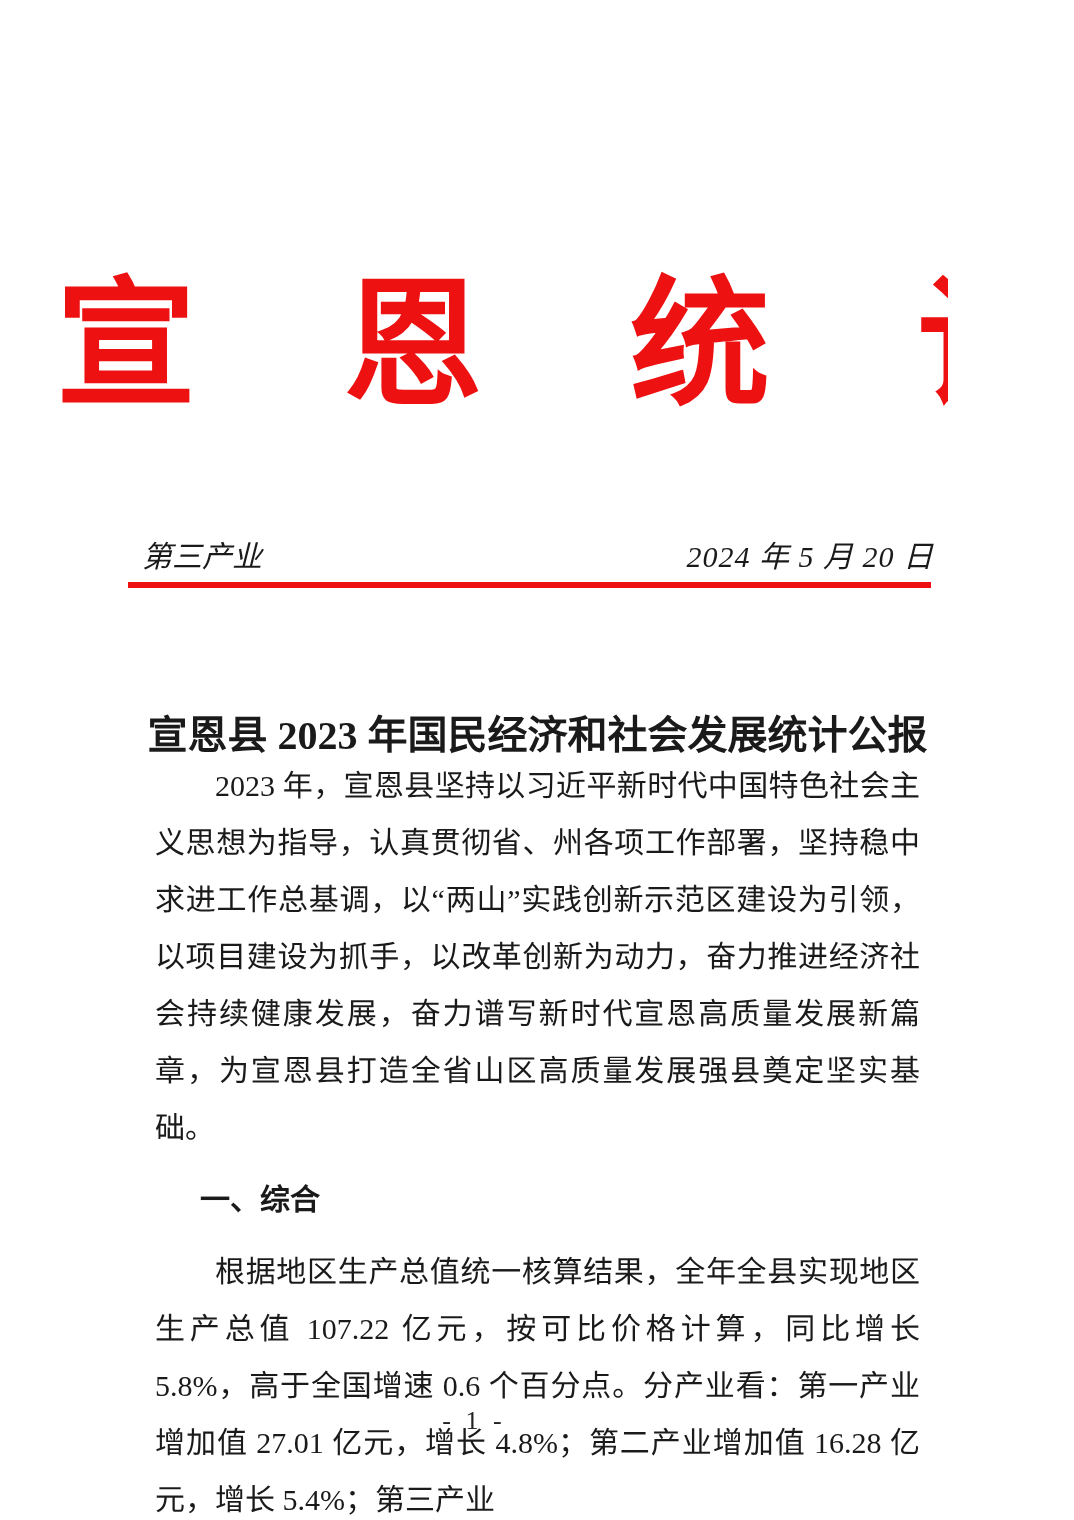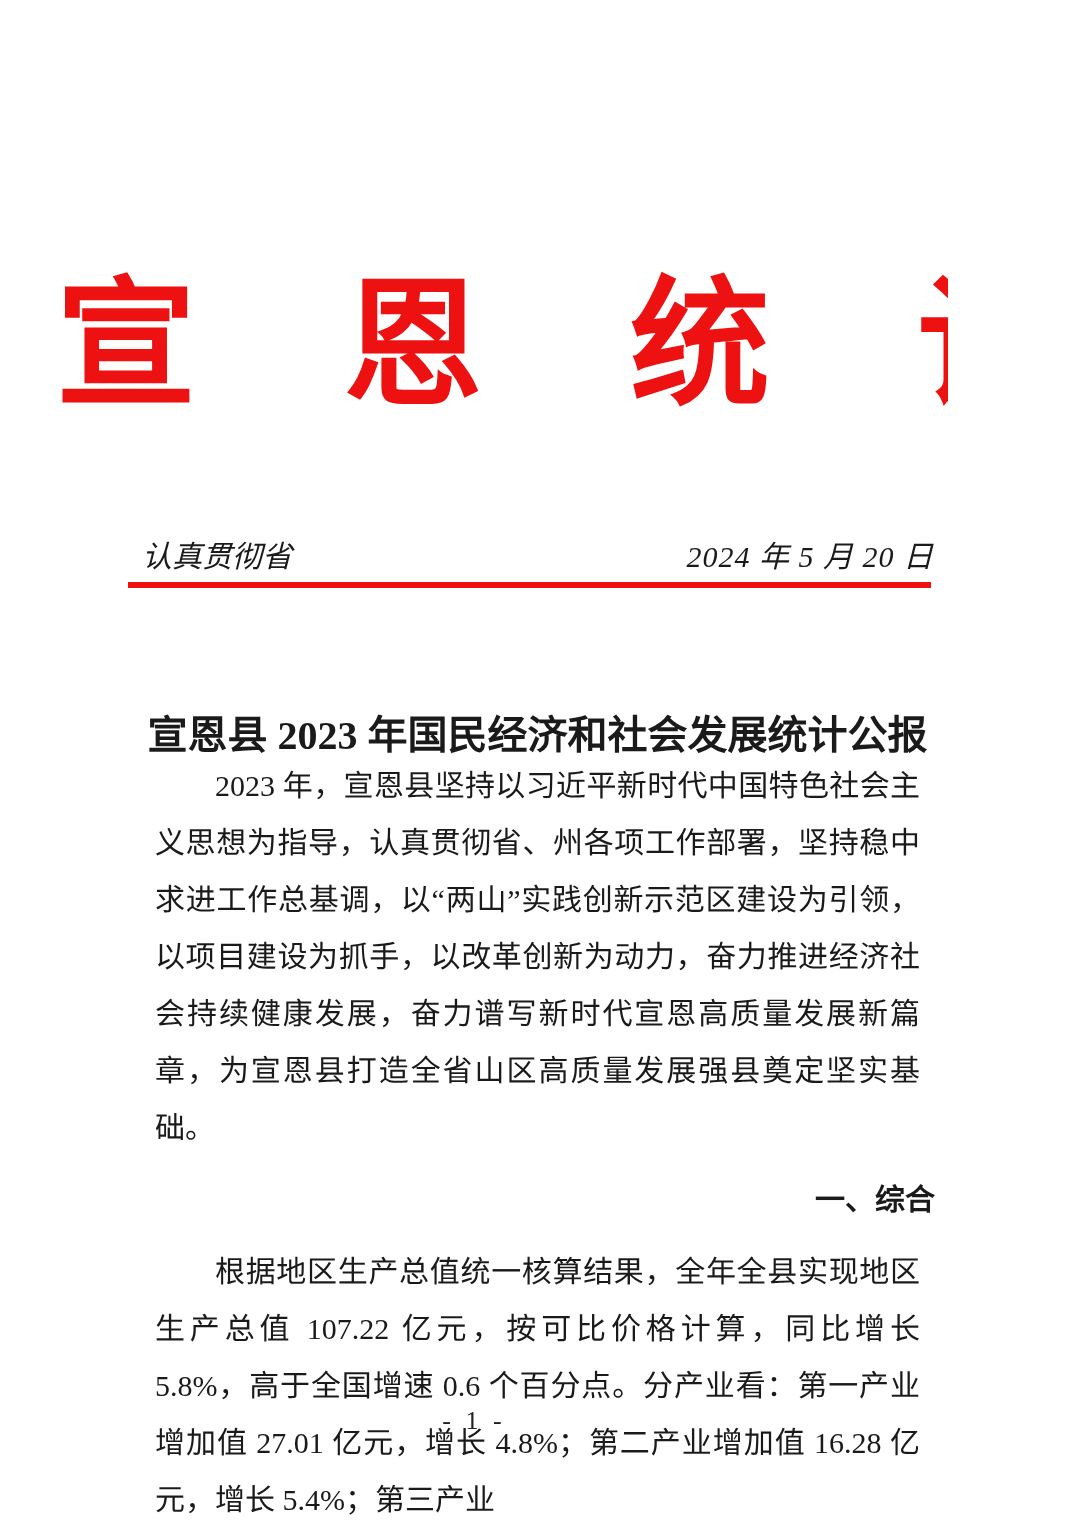--- a/index.html
+++ b/index.html
@@ -83,21 +83,21 @@
     margin:15px;
     text-indent:2em;
   }
   .section-heading{
     margin:6px 0 0 0;
     text-indent:2em;
     font-size:30px;
     line-height:57px;
     font-weight:bold;
     font-family:Liberation Sans, sans-serif;
-    text-align:right;
+    text-align:left;
   }
   
   .page-number{
     position:absolute;
     top:1406px;
     left:0;
     width:100%;
     text-align:center;
     font-size:26px;
     letter-spacing:4px;
@@ -105,21 +105,21 @@
   }
 </style>
 </head>
 <body>
 
 <div class="sheet">
 
   <div class="masthead">宣 恩 统 计</div>
 
   <div class="issuer-row">
-    <span class="agency">认真贯彻省</span>
+    <span class="agency">第三产业</span>
     <span class="date">2024 年 5 月 20 日</span>
   </div>
 
   <div class="red-rule"></div>
 
   <div class="doc-title">宣恩县 2023 年国民经济和社会发展统计公报</div>
 
   <div class="body-copy">
     <p>2023 年，宣恩县坚持以习近平新时代中国特色社会主义思想为指导，认真贯彻省、州各项工作部署，坚持稳中求进工作总基调，以“两山”实践创新示范区建设为引领，以项目建设为抓手，以改革创新为动力，奋力推进经济社会持续健康发展，奋力谱写新时代宣恩高质量发展新篇章，为宣恩县打造全省山区高质量发展强县奠定坚实基础。</p>
     <h3 class="section-heading">一、综合</h3>

